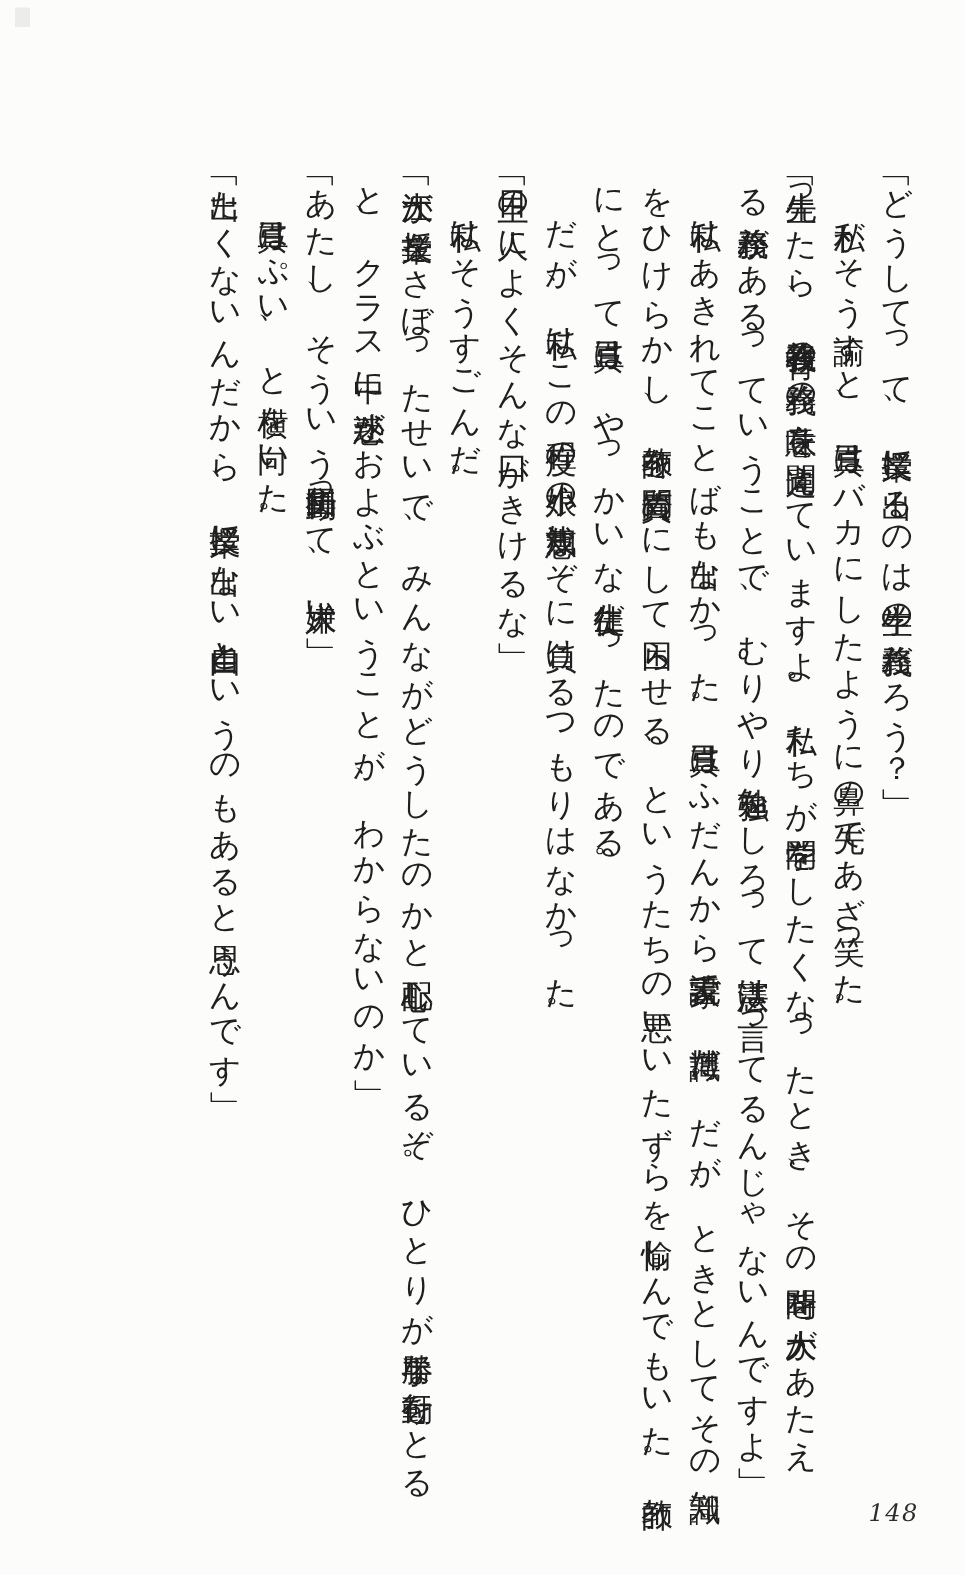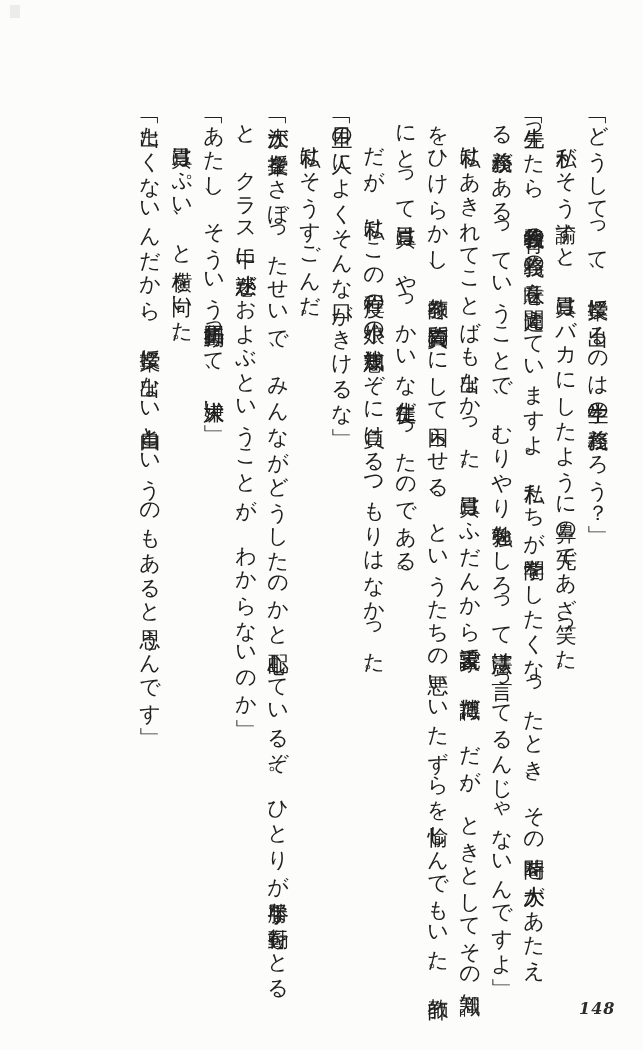--- a/index.html
+++ b/index.html
@@ -58,21 +58,20 @@
     text-indent: 0;   
   }
   .page-number {
     position: absolute;
     left: 579px;
     top: 999px;
     font-size: 16px;
     font-style: italic;
     letter-spacing: 1px;
     color: #2d2d2d;
-    font-weight: bold;
   }
 </style>
 </head>
 <body>
 
 <div class="book-page">
   <div class="corner-artifact"></div>
 
   <div class="vtext">
       <p class="dialogue">「どうしてって、授業に出るのは学生の義務だろう？」</p>

